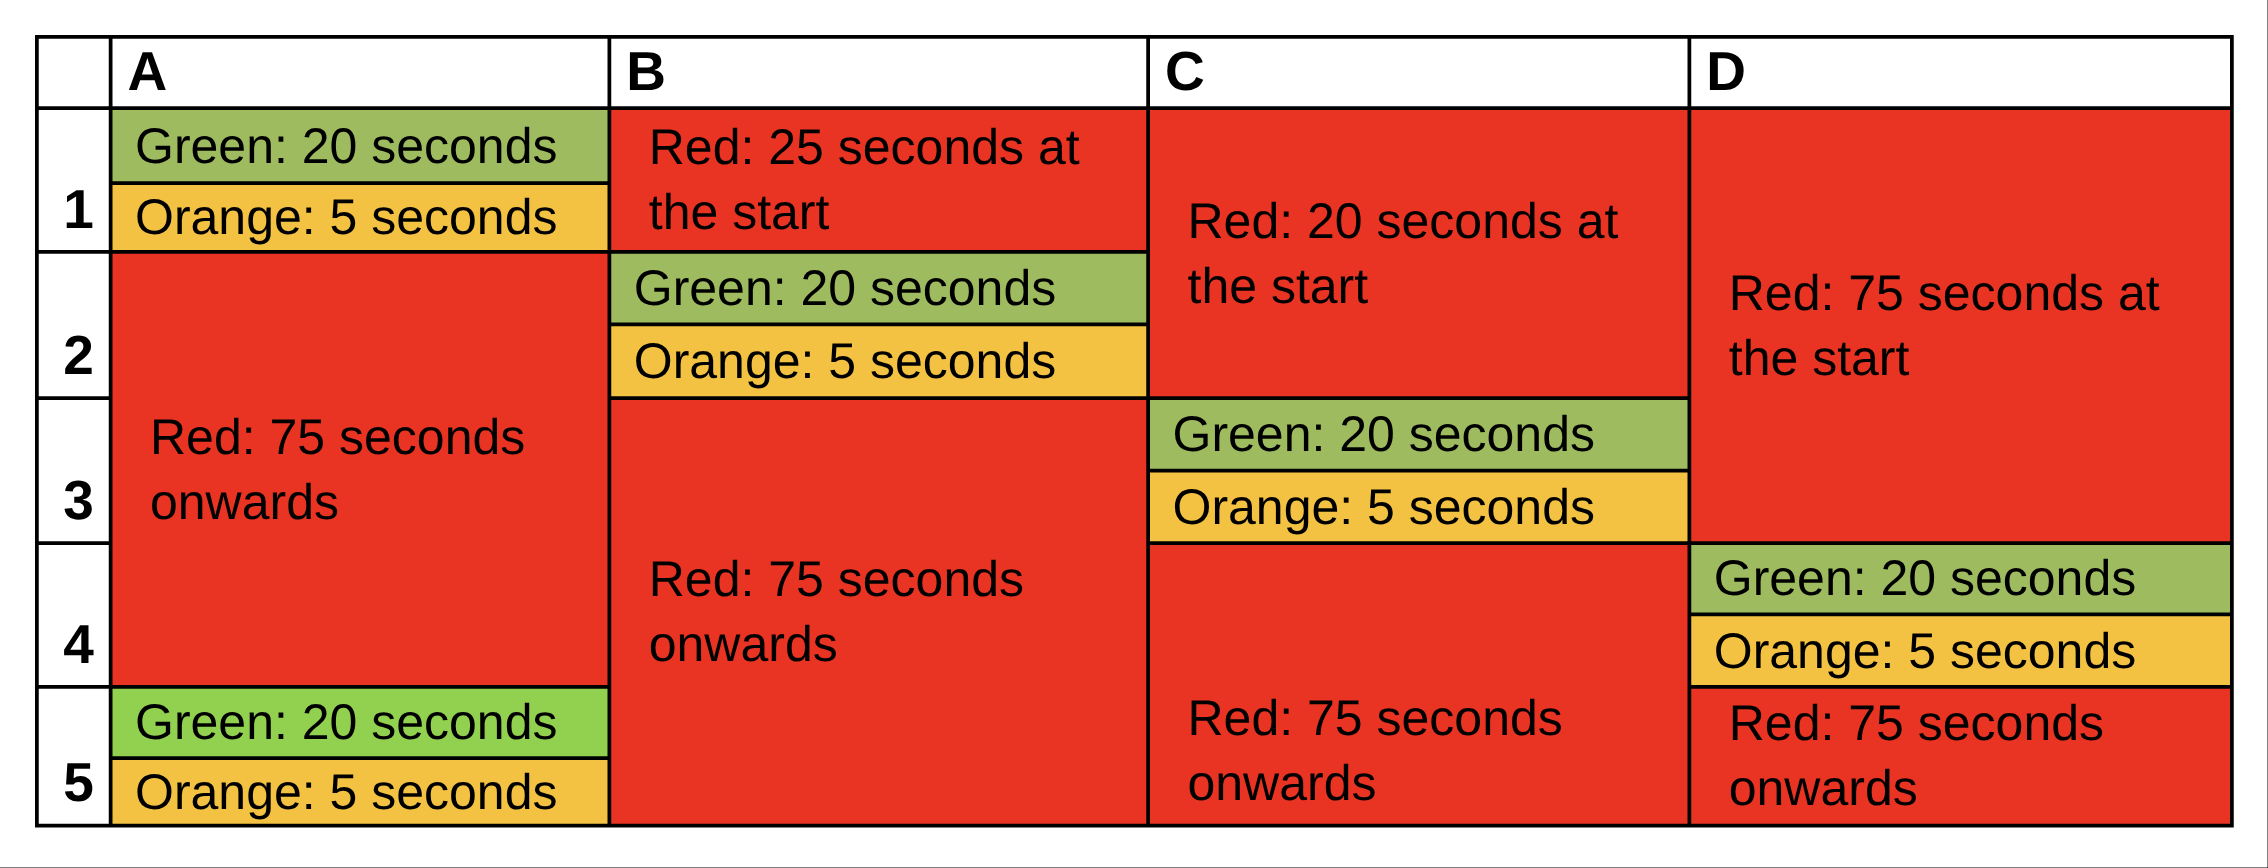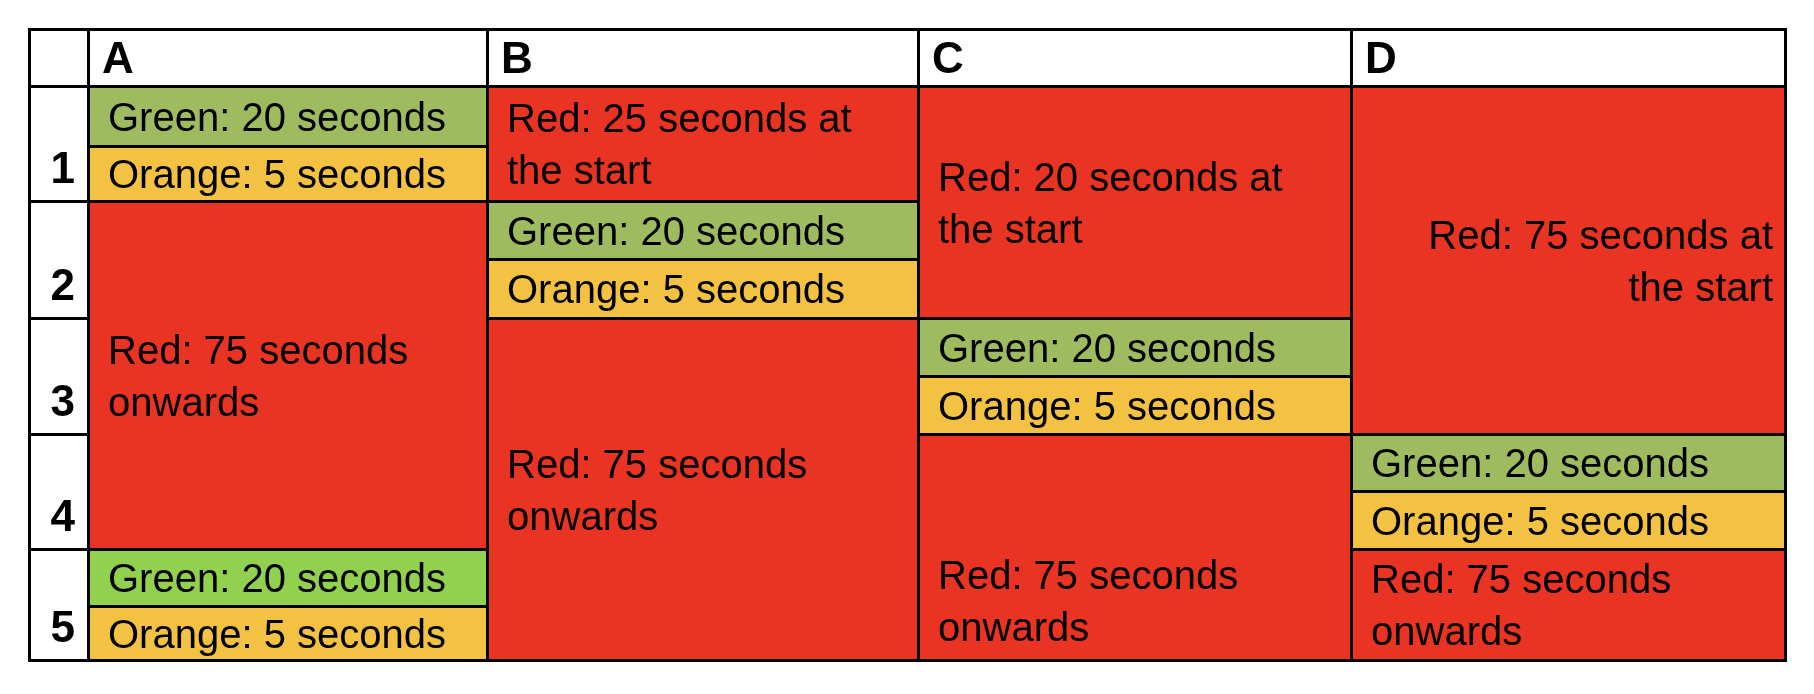--- a/index.html
+++ b/index.html
@@ -16,21 +16,21 @@
     grid-template-rows:54px 57px 52px 55px 56px 55px 55px 54px 55px 54px 51px;
   }
   .cell{
     box-sizing:border-box;display:flex;overflow:hidden;
     background:#FFFFFF;color:#000000;
     font-size:40px;line-height:52px;
   }
   .hdr{font-weight:700;font-size:44px;align-items:center;padding-left:12px;}
   .num{font-weight:700;font-size:44px;align-items:flex-end;justify-content:flex-end;padding:0 12px 6px 0;}
   .band{align-items:center;padding-left:18px;text-align:center;}
-  .red-c{align-items:center;padding-left:18px;}
+  .red-c{align-items:center;padding-left:30px;}
   .red-bottom{align-items:flex-end;padding-bottom:6px;}
   .txt{display:block;max-width:402px;}
   .p-red{background:var(--color-red,#E93323);}
   .p-green{background:var(--color-green,#9EBB5F);}
   .p-green-b{background:var(--color-green_bright,#92D050);}
   .p-orange{background:var(--color-orange,#F4C242);}
 </style>
 </head>
 <body>
 
@@ -101,21 +101,21 @@
   <div class="cell band p-green" style="grid-column:4;grid-row:6;">
       <span class="txt">Green: 20 seconds</span>
     </div>
   <div class="cell band p-orange" style="grid-column:4;grid-row:7;">
       <span class="txt">Orange: 5 seconds</span>
     </div>
   <div class="cell red-c red-bottom p-red" style="grid-column:4;grid-row:8/span 4;">
       <span class="txt">Red: 75 seconds onwards</span>
     </div>
 
-  <div class="cell red-c p-red" style="grid-column:5;grid-row:2/span 6;text-align:right;">
+  <div class="cell red-c p-red" style="grid-column:5;grid-row:2/span 6;">
       <span class="txt">Red: 75 seconds at the start</span>
     </div>
   <div class="cell band p-green" style="grid-column:5;grid-row:8;">
       <span class="txt">Green: 20 seconds</span>
     </div>
   <div class="cell band p-orange" style="grid-column:5;grid-row:9;">
       <span class="txt">Orange: 5 seconds</span>
     </div>
   <div class="cell red-c p-red" style="grid-column:5;grid-row:10/span 2;">
       <span class="txt">Red: 75 seconds onwards</span>

